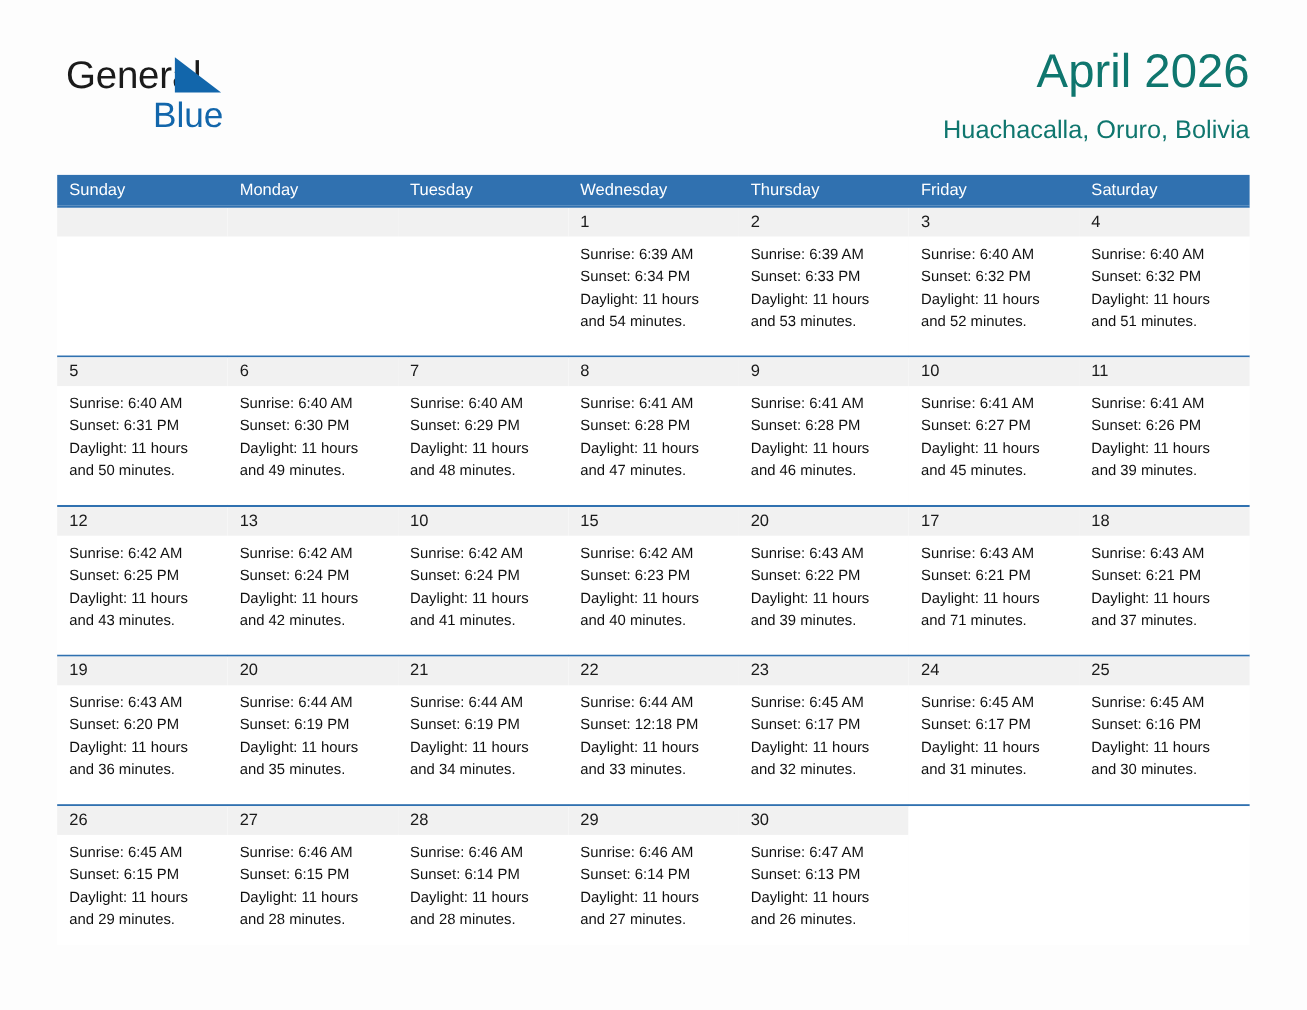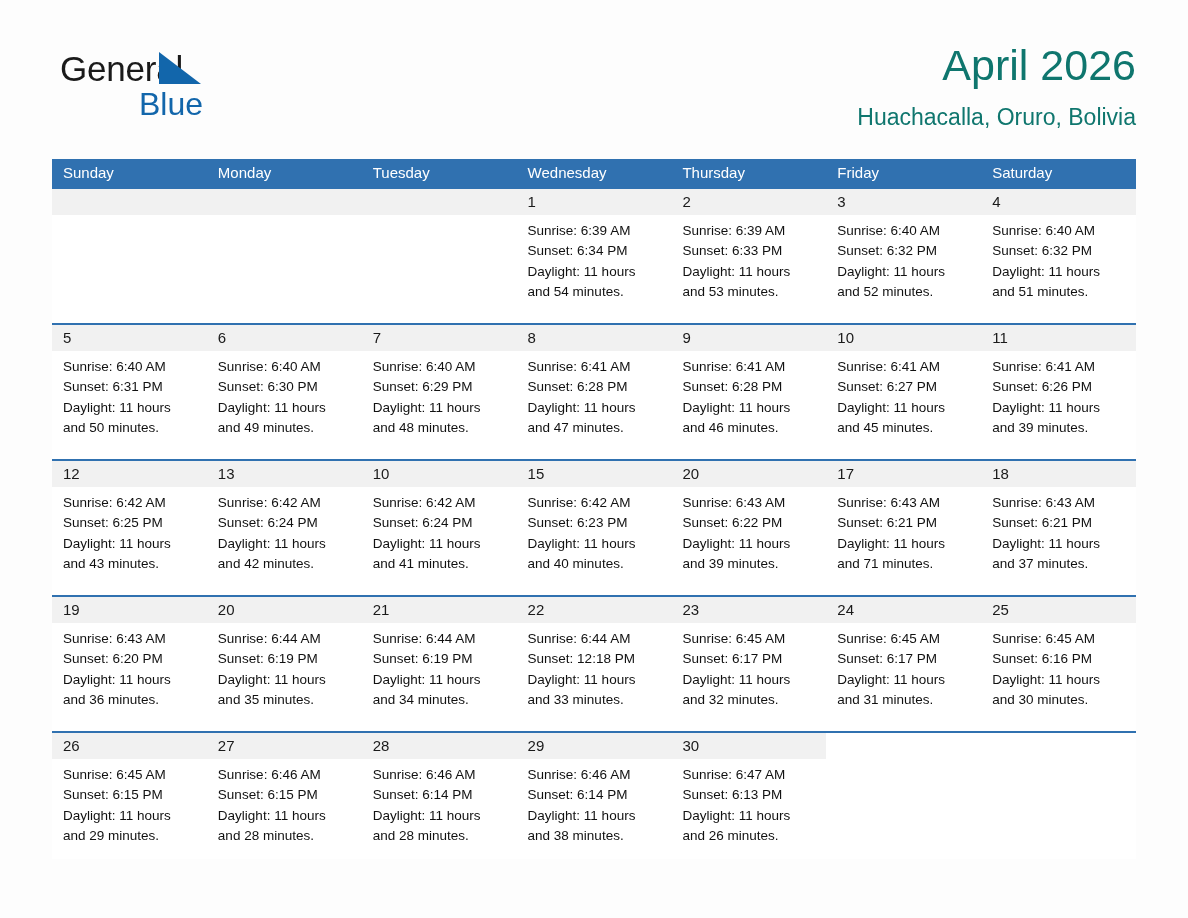--- a/index.html
+++ b/index.html
@@ -550,21 +550,21 @@
           </div>
         </div>
         <div class="daycell">
           <div class="daynum-band">
               <div class="daynum">29</div>
             </div>
           <div class="daybody">
             <div class="dayline">Sunrise: 6:46 AM</div>
             <div class="dayline">Sunset: 6:14 PM</div>
             <div class="dayline">Daylight: 11 hours</div>
-            <div class="dayline">and 38 minutes.</div>
+            <div class="dayline">and 27 minutes.</div>
           </div>
         </div>
         <div class="daycell">
           <div class="daynum-band">
               <div class="daynum">30</div>
             </div>
           <div class="daybody">
             <div class="dayline">Sunrise: 6:47 AM</div>
             <div class="dayline">Sunset: 6:13 PM</div>
             <div class="dayline">Daylight: 11 hours</div>

